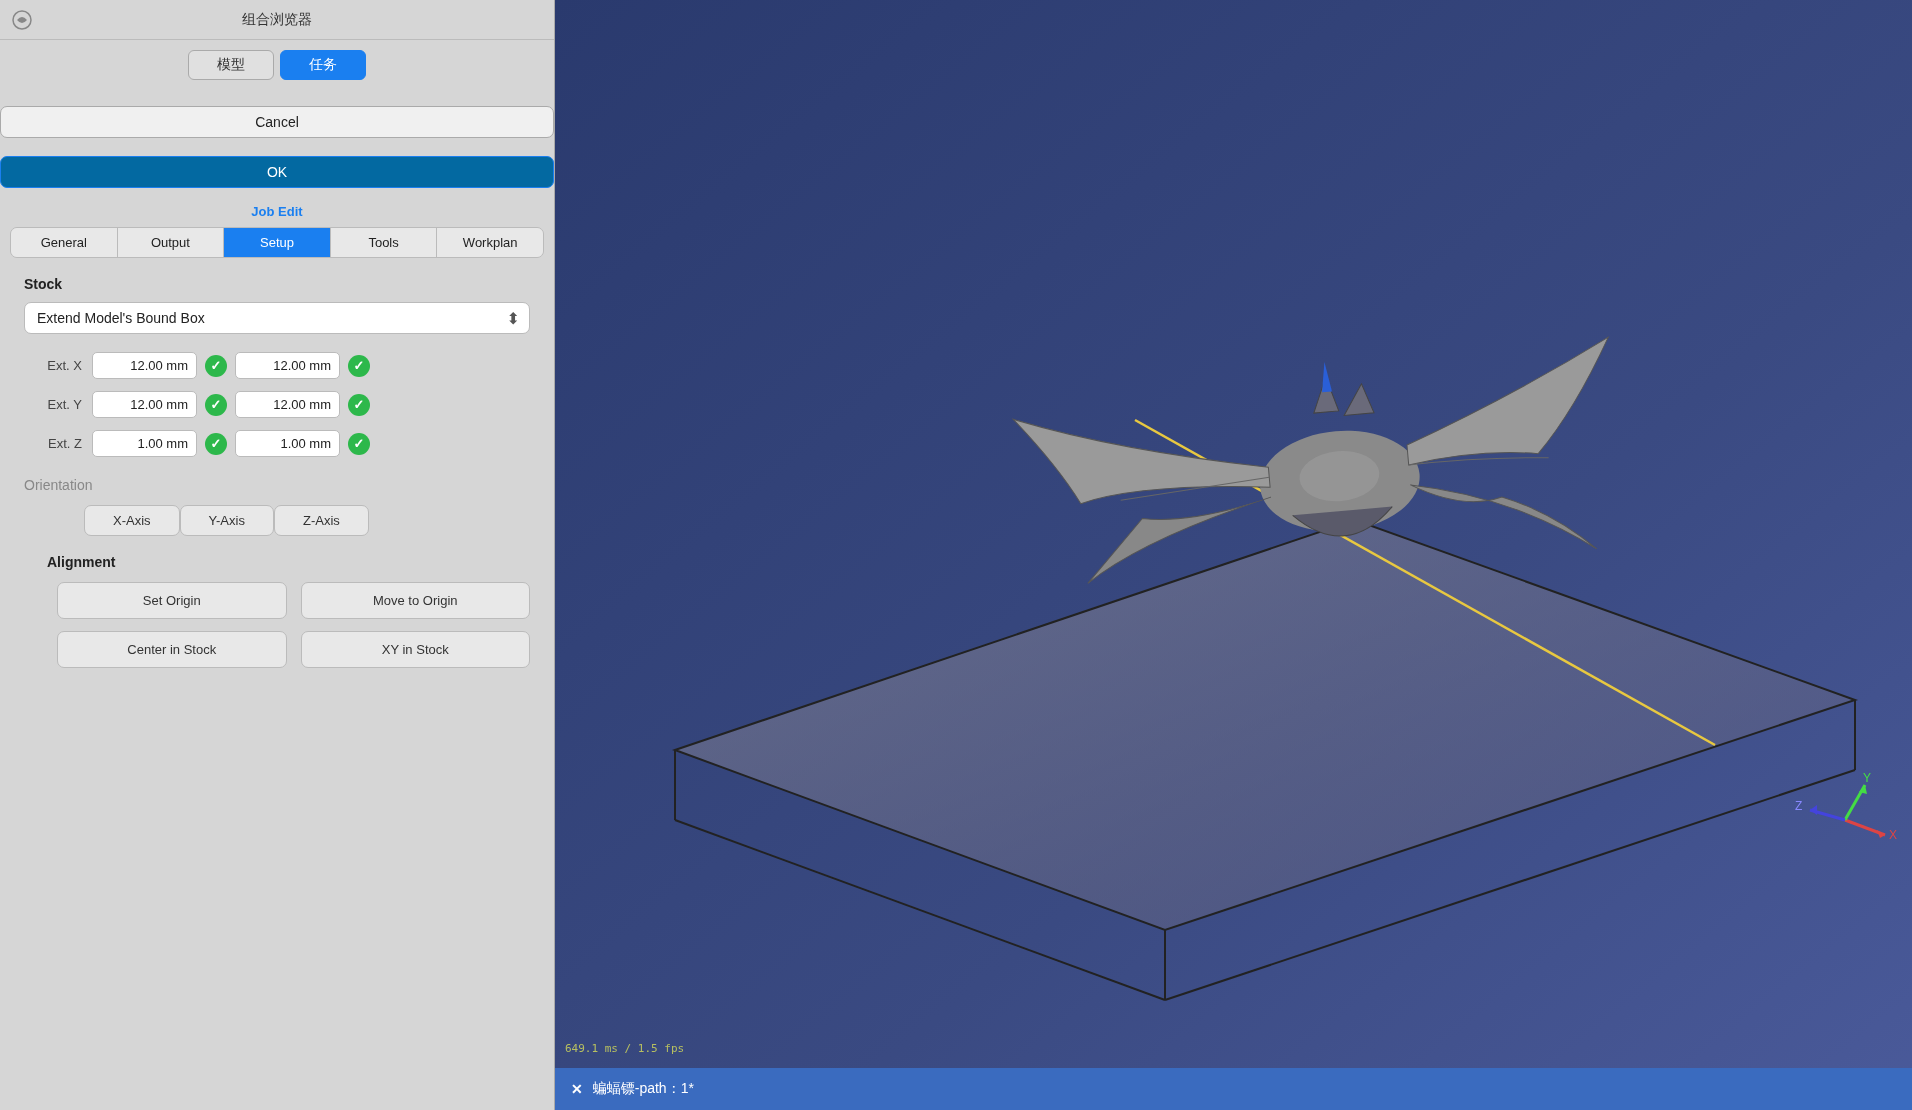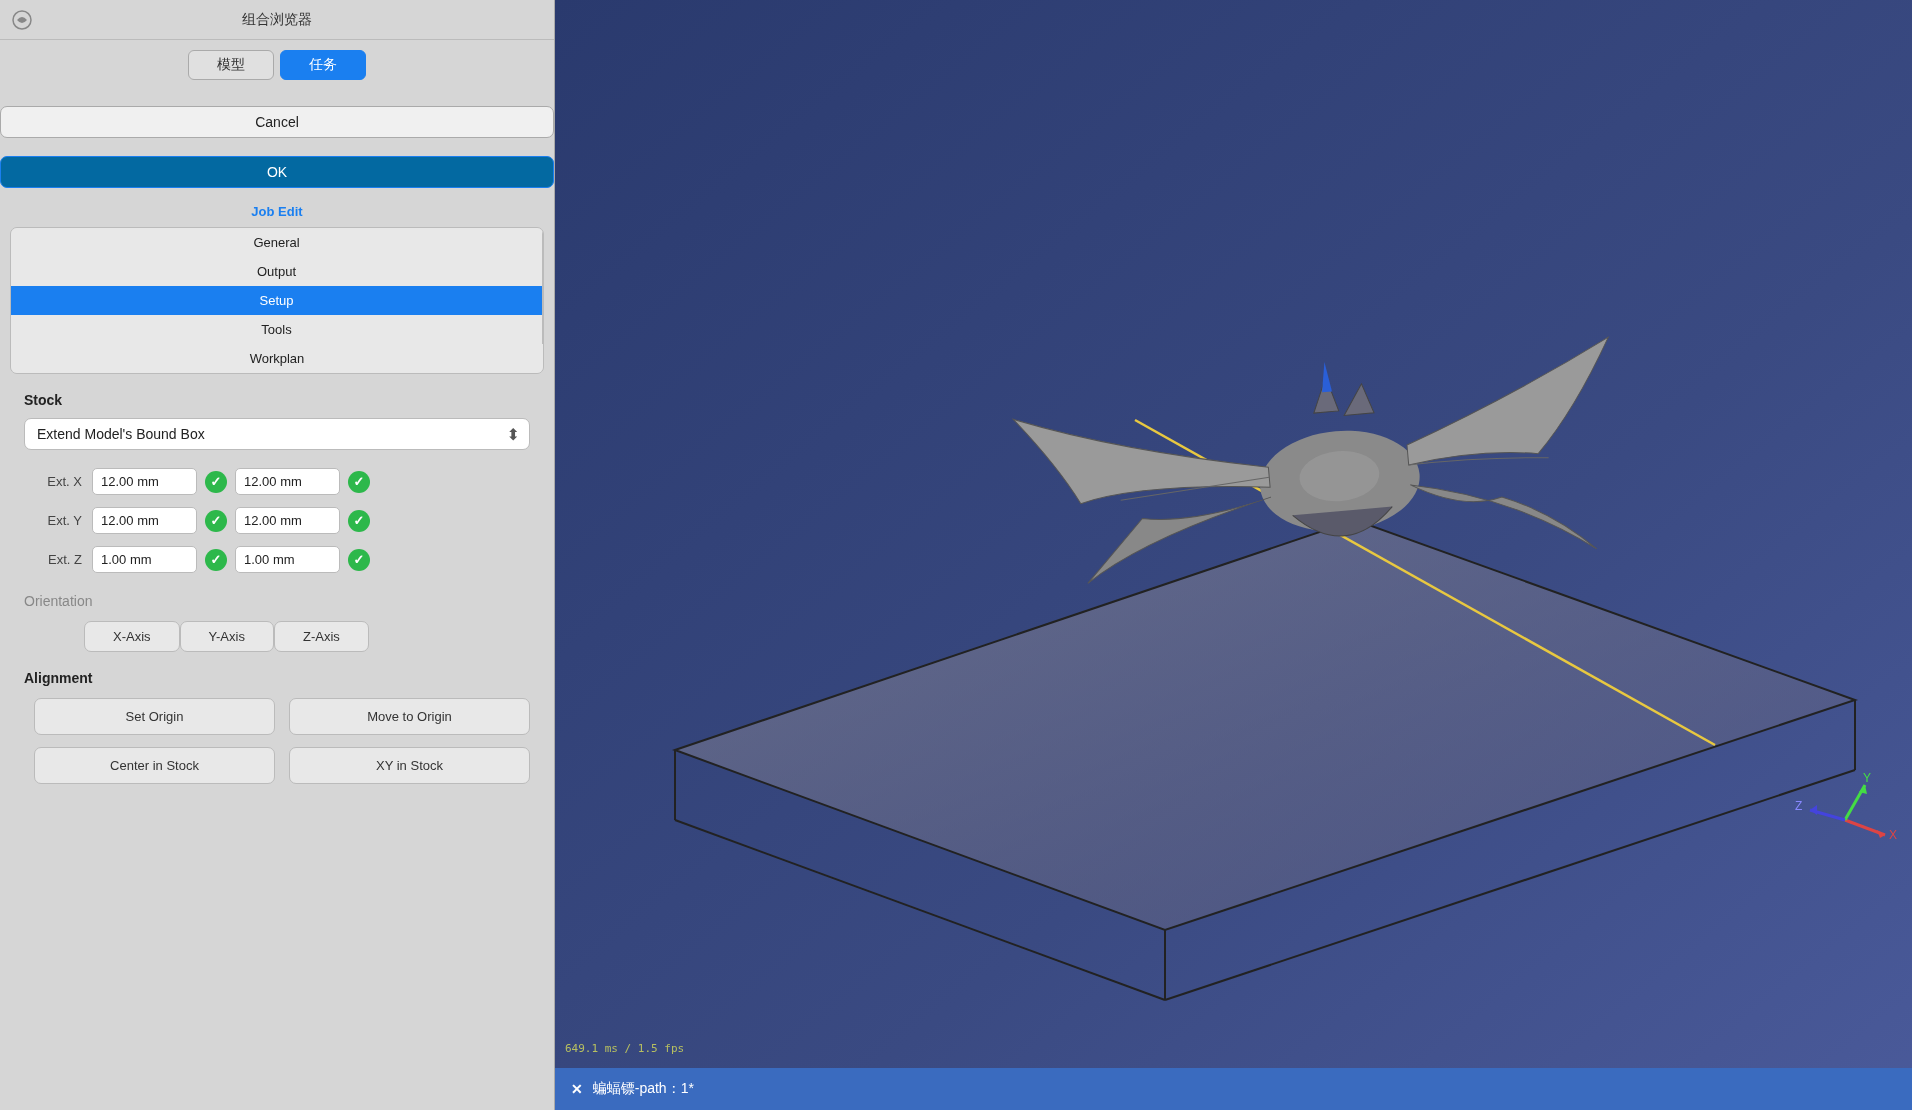--- a/index.html
+++ b/index.html
@@ -95,21 +95,21 @@
     .job-edit-label {
       text-align: center;
       font-size: 13px;
       color: #1a7ff0;
       font-weight: 700;
       margin-bottom: 8px;
     }
 
     .nav-tabs {
       display: flex;
-      flex-direction: column;
+      flex-direction: row;
       justify-content: center;
       border: 1px solid #bbb;
       border-radius: 7px;
       overflow: hidden;
       margin: 0 10px 18px 10px;
     }
     .nav-tab {
       flex: 1;
       text-align: center;
       padding: 7px 0;
@@ -189,20 +189,21 @@
       gap: 8px;
     }
     .ext-input {
       width: 105px;
       padding: 5px 8px;
       font-size: 13px;
       border: 1px solid #bbb;
       border-radius: 5px;
       background: #fff;
       color: #222;
+      text-align: right;
     }
     .check-icon {
       display: inline-block;
       width: 22px;
       height: 22px;
       border-radius: 50%;
       background: #2db84b;
       color: white;
       font-size: 13px;
       text-align: center;
@@ -229,20 +230,21 @@
       font-size: 13px;
       border: 1.5px solid #bbb;
       border-radius: 7px;
       background: #e8e8e8;
       color: #333;
       cursor: pointer;
     }
 
     .alignment-section {
       margin-top: 10px;
+      margin-left: 23px;
     }
     .alignment-title {
       font-size: 14px;
       font-weight: 700;
       color: #222;
       margin-bottom: 12px;
     }
     .alignment-btns-row {
       display: flex;
       gap: 14px;

